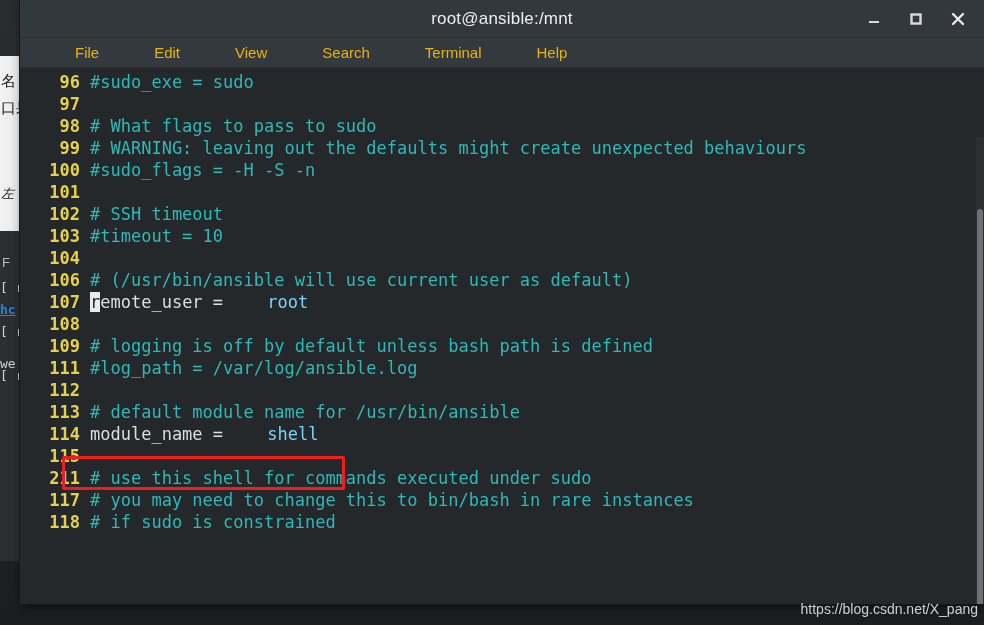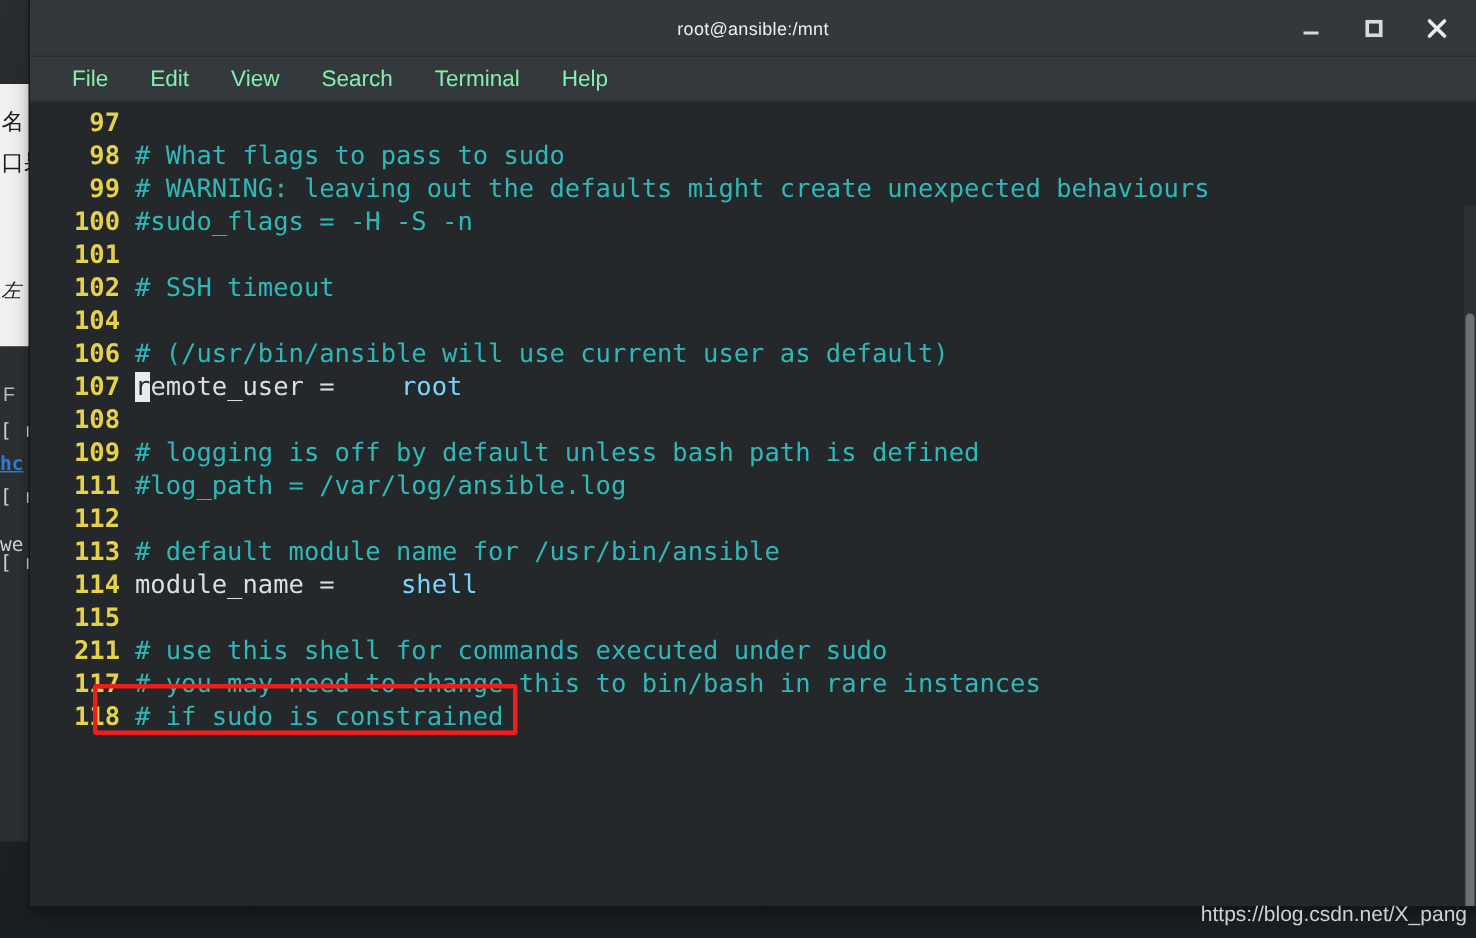--- a/index.html
+++ b/index.html
@@ -80,21 +80,21 @@
     position: relative;
     height: 38px;
     background: #33383c;
     border-bottom: 1px solid #2a2e31;
     display: flex;
     align-items: center;
     justify-content: center;
   }
   #window-title {
     font-family: "Liberation Sans", sans-serif;
-    font-size: 12px;
+    font-size: 17px;
     color: #eceeef;
     letter-spacing: .2px;
   }
   #window-buttons {
     position: absolute;
     right: 6px; top: 0;
     height: 38px;
     display: flex;
     align-items: center;
     gap: 22px;
@@ -112,23 +112,24 @@
     background: #34393d;
     display: flex;
     align-items: center;
     padding-left: 26px;
     gap: 24px;
     border-bottom: 1px solid #2b2f33;
   }
   .menu-item {
     font-family: "Liberation Sans", sans-serif;
     font-size: 15px;
-    color: #86efac;
+    color: #eab308;
     cursor: default;
     padding: 1px 2px;
+    margin-left: 27px;
   }
 
   #term-body {
     position: relative;
     height: 536px;
     background: #24282b;
     overflow: hidden;
     padding-top: 3px;
   }
 
@@ -259,26 +260,28 @@
       <div class="menu-item">File</div>
       <div class="menu-item">Edit</div>
       <div class="menu-item">View</div>
       <div class="menu-item">Search</div>
       <div class="menu-item">Terminal</div>
       <div class="menu-item">Help</div>
     </div>
 
     <div id="term-body">
       <div id="editor-lines">
+          <div class="line"><span class="lnum">96</span><span class="ctext">#sudo_exe = sudo</span></div>
           <div class="line"><span class="lnum">97</span></div>
           <div class="line"><span class="lnum">98</span><span class="ctext"># What flags to pass to sudo</span></div>
           <div class="line"><span class="lnum">99</span><span class="ctext"># WARNING: leaving out the defaults might create unexpected behaviours</span></div>
           <div class="line"><span class="lnum">100</span><span class="ctext">#sudo_flags = -H -S -n</span></div>
           <div class="line"><span class="lnum">101</span></div>
           <div class="line"><span class="lnum">102</span><span class="ctext"># SSH timeout</span></div>
+          <div class="line"><span class="lnum">103</span><span class="ctext">#timeout = 10</span></div>
           <div class="line"><span class="lnum">104</span></div>
           <div class="line"><span class="lnum">106</span><span class="ctext"># (/usr/bin/ansible will use current user as default)</span></div>
           <div class="line"><span class="lnum">107</span><span class="ktext cursor">r</span><span class="ktext">emote_user = </span><span class="vtext">root</span></div>
           <div class="line"><span class="lnum">108</span></div>
           <div class="line"><span class="lnum">109</span><span class="ctext"># logging is off by default unless bash path is defined</span></div>
           <div class="line"><span class="lnum">111</span><span class="ctext">#log_path = /var/log/ansible.log</span></div>
           <div class="line"><span class="lnum">112</span></div>
           <div class="line"><span class="lnum">113</span><span class="ctext"># default module name for /usr/bin/ansible</span></div>
           <div class="line"><span class="lnum">114</span><span class="ktext">module_name = </span><span class="vtext">shell</span></div>
           <div class="line"><span class="lnum">115</span></div>

